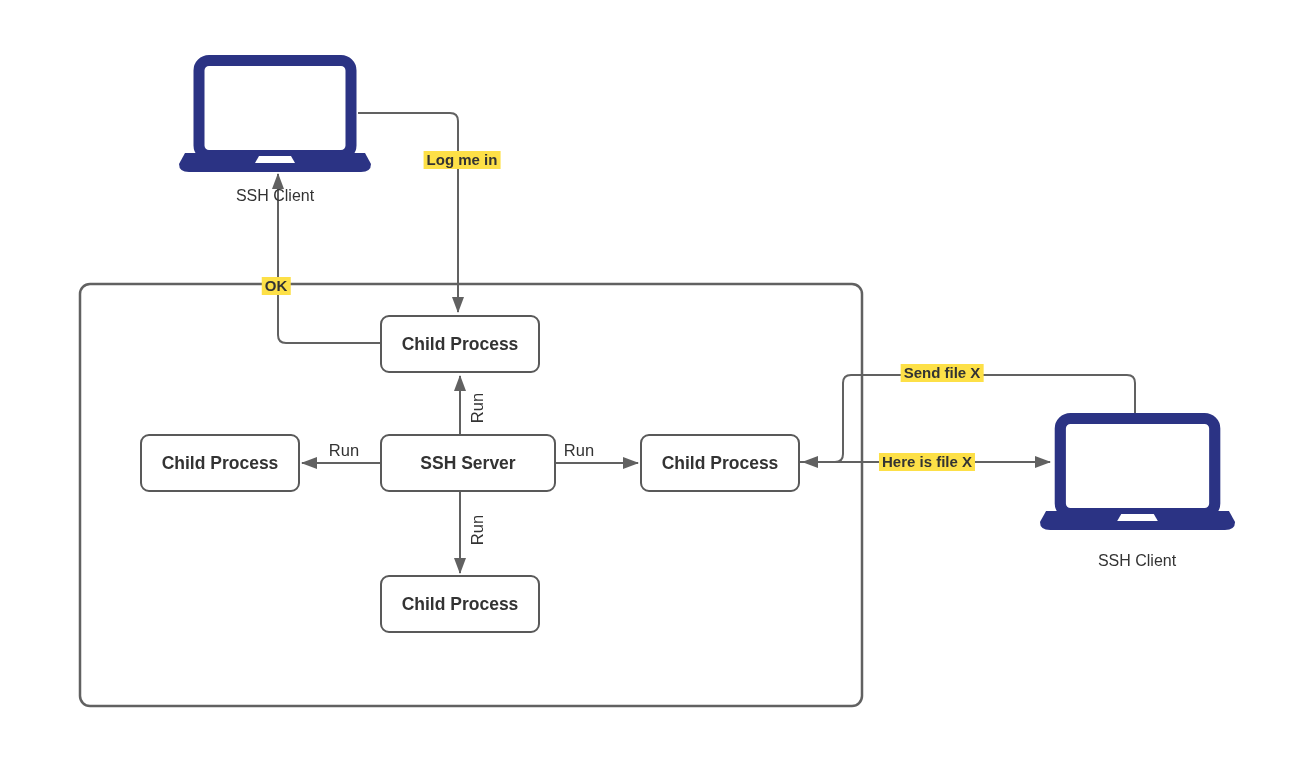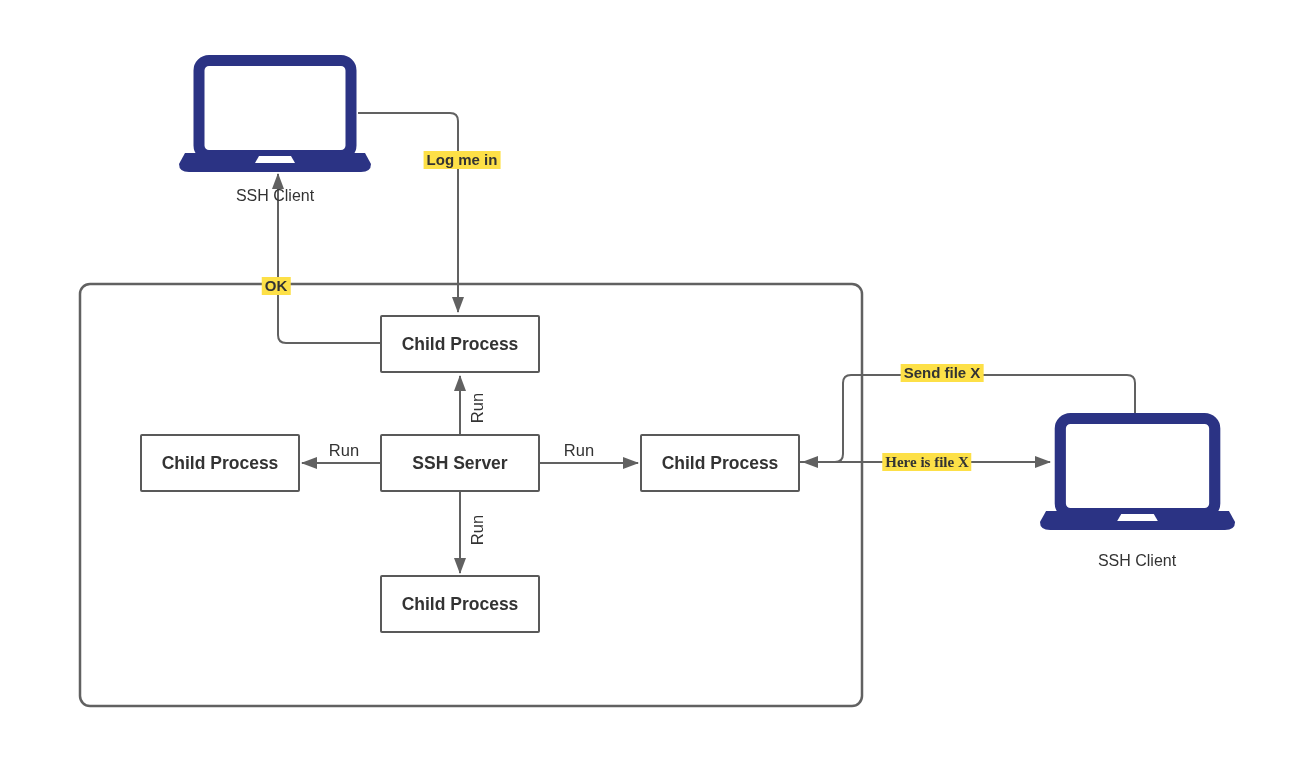--- a/index.html
+++ b/index.html
@@ -10,21 +10,21 @@
     background: #ffffff;
     font-family: "Liberation Sans", "DejaVu Sans", sans-serif;
     overflow: hidden;
   }
   #wires { position: absolute; left: 0; top: 0; width: 1312px; height: 759px; }
   .node {
     position: absolute;
     box-sizing: border-box;
     background: #ffffff;
     border: 2.5px solid #595959;
-    border-radius: 2px;
+    border-radius: 9px;
     display: flex;
     align-items: center;
     justify-content: center;
     font-size: 17.5px;
     font-weight: bold;
     color: #333333;
     white-space: nowrap;
   }
   .lbl {
     position: absolute;
@@ -75,29 +75,29 @@
     <path d="M460 434 V376" fill="none" stroke="#616161" stroke-width="2" marker-end="url(#arrow)"></path>
     <path d="M380 463 H302" fill="none" stroke="#616161" stroke-width="2" marker-end="url(#arrow)"></path>
     <path d="M540 463 H638" fill="none" stroke="#616161" stroke-width="2" marker-end="url(#arrow)"></path>
     <path d="M460 492 V573" fill="none" stroke="#616161" stroke-width="2" marker-end="url(#arrow)"></path>
     <path d="M800 462 H1050" fill="none" stroke="#616161" stroke-width="2" marker-end="url(#arrow)"></path>
     <path d="M1135 413 V383 Q1135 375 1127 375 H851 Q843 375 843 383 V454 Q843 462 835 462 H803" fill="none" stroke="#616161" stroke-width="2" marker-end="url(#arrow)"></path>
   </svg>
 
   <div class="node" style="left:380px; top:315px; width:160px; height:58px;">Child Process</div>
   <div class="node" style="left:140px; top:434px; width:160px; height:58px;">Child Process</div>
-  <div class="node" style="left:380px; top:434px; width:160px; height:58px;">SSH Server</div>
+  <div class="node" style="left:380px; top:434px; width:176px; height:58px;">SSH Server</div>
   <div class="node" style="left:640px; top:434px; width:160px; height:58px;">Child Process</div>
   <div class="node" style="left:380px; top:575px; width:160px; height:58px;">Child Process</div>
 
   <div class="lbl client-label" style="left:275px; top:187px;">SSH Client</div>
   <div class="lbl client-label" style="left:1137px; top:552px;">SSH Client</div>
 
   <div class="lbl edge-label" style="left:462px; top:160px;">Log me in</div>
   <div class="lbl edge-label" style="left:276px; top:265px;margin-top:21px;">OK</div>
   <div class="lbl edge-label" style="left:942px; top:373px;text-align:right;">Send file X</div>
-  <div class="lbl edge-label" style="left:927px; top:462px;font-family:Liberation Serif, serif;">Here is file X</div>
+  <div class="lbl edge-label" style="left:927px; top:462px;">Here is file X</div>
   <div class="lbl run-label run-vert" style="left:478px; top:408px;">Run</div>
   <div class="lbl run-label run-vert" style="left:478px; top:530px;">Run</div>
   <div class="lbl run-label" style="left:344px; top:451px;">Run</div>
   <div class="lbl run-label" style="left:579px; top:451px;">Run</div>
 
 </div>
 
 </body></html>

